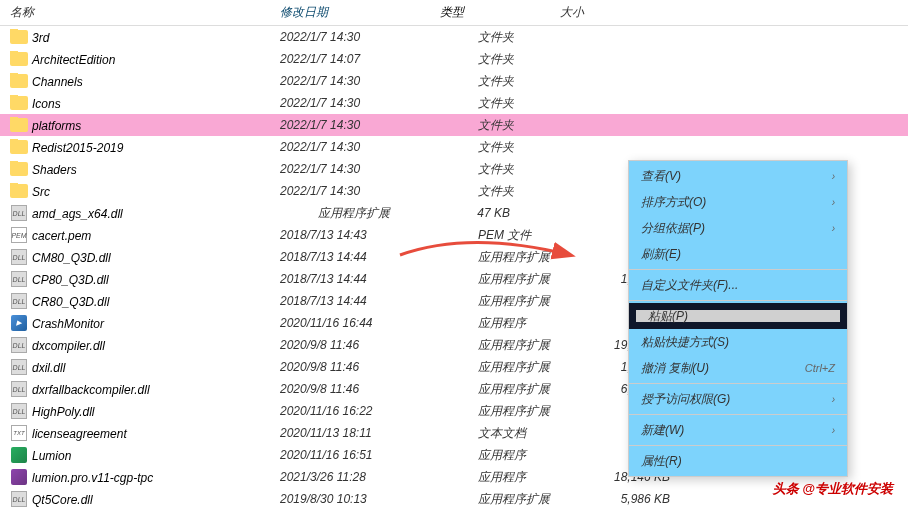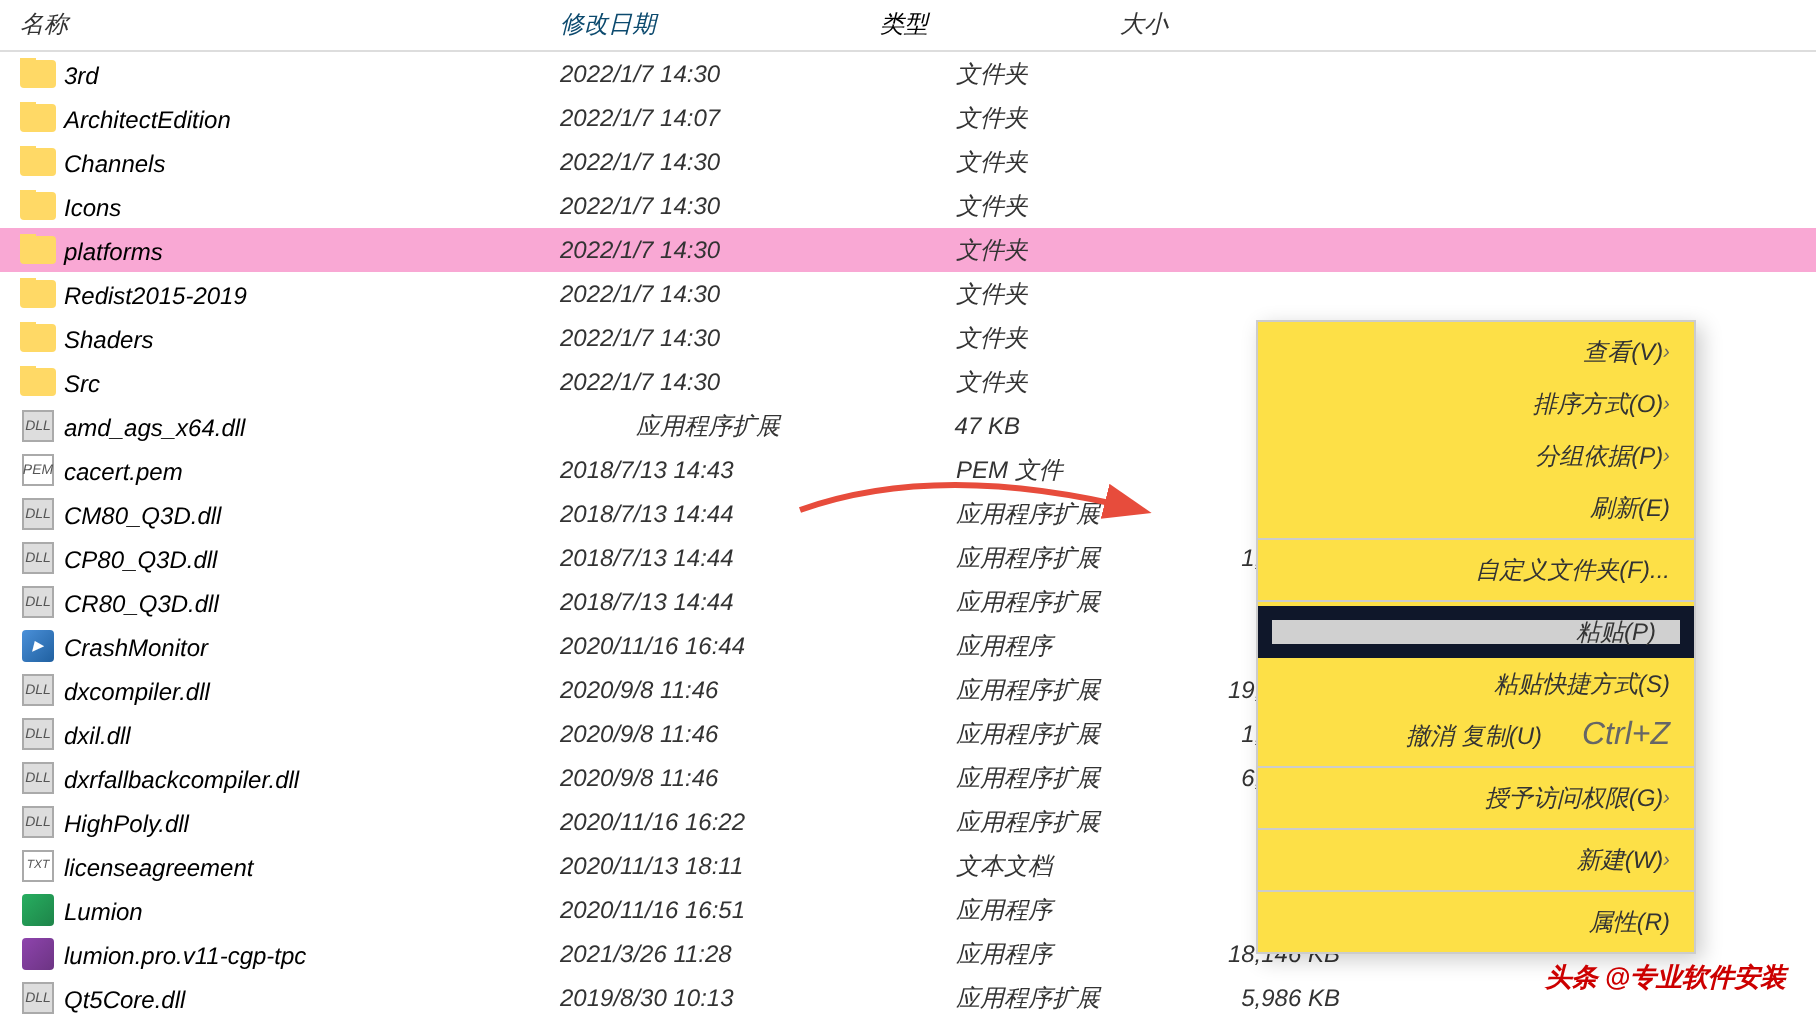--- a/index.html
+++ b/index.html
@@ -135,26 +135,25 @@
     .file-date { width: 160px; color: #333; white-space: nowrap; }
     .file-type { width: 120px; color: #333; white-space: nowrap; overflow: hidden; margin-left: 38px; }
     .file-size { width: 80px; color: #333; text-align: right; padding-right: 8px; white-space: nowrap; }
 
     
     .context-menu {
       position: absolute;
       top: 160px;
       right: 60px;
       width: 220px;
-      background: #fde047;
+      background: #7dd3fc;
       border: 1px solid #ccc;
       box-shadow: 3px 3px 10px rgba(0,0,0,0.2);
       z-index: 100;
       padding: 2px 0;
-      text-align: right;
     }
     .menu-item {
       display: flex;
       align-items: center;
       justify-content: space-between;
       padding: 5px 12px;
       cursor: pointer;
       color: #333;
       font-size: 12px;
       height: 26px;
@@ -163,21 +162,21 @@
       background: #d0d0d0;
       color: #333;
       border: 7px solid #0f172a;
     }
     .menu-separator {
       height: 1px;
       background: #ccc;
       margin: 2px 0;
     }
     .menu-item-label { flex: 1; }
-    .menu-item-shortcut { color: #666; font-size: 16px; margin-left: 20px; }
+    .menu-item-shortcut { color: #666; font-size: 11px; margin-left: 20px; }
     .menu-item-arrow { color: #666; font-size: 10px; }
 
     
     .watermark {
       position: absolute;
       bottom: 10px;
       right: 15px;
       color: #cc0000;
       font-size: 13px;
       font-weight: bold;

